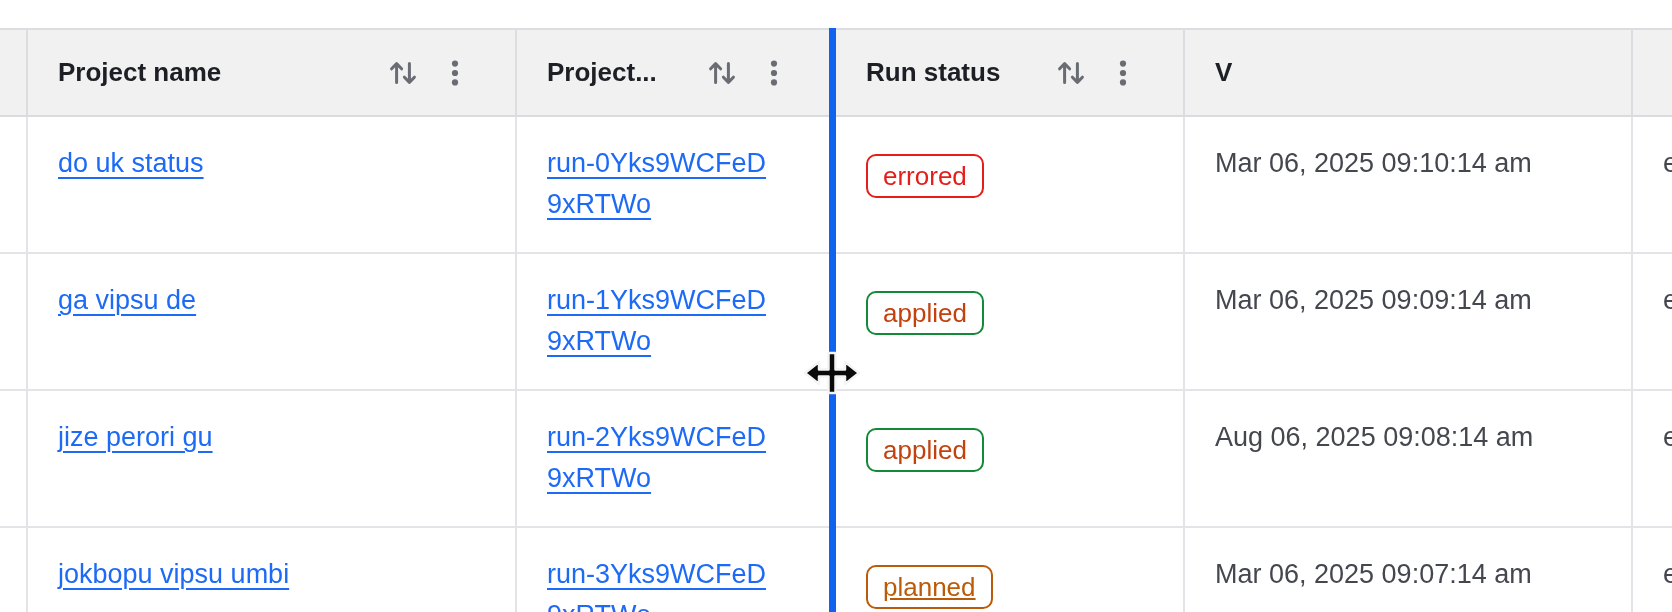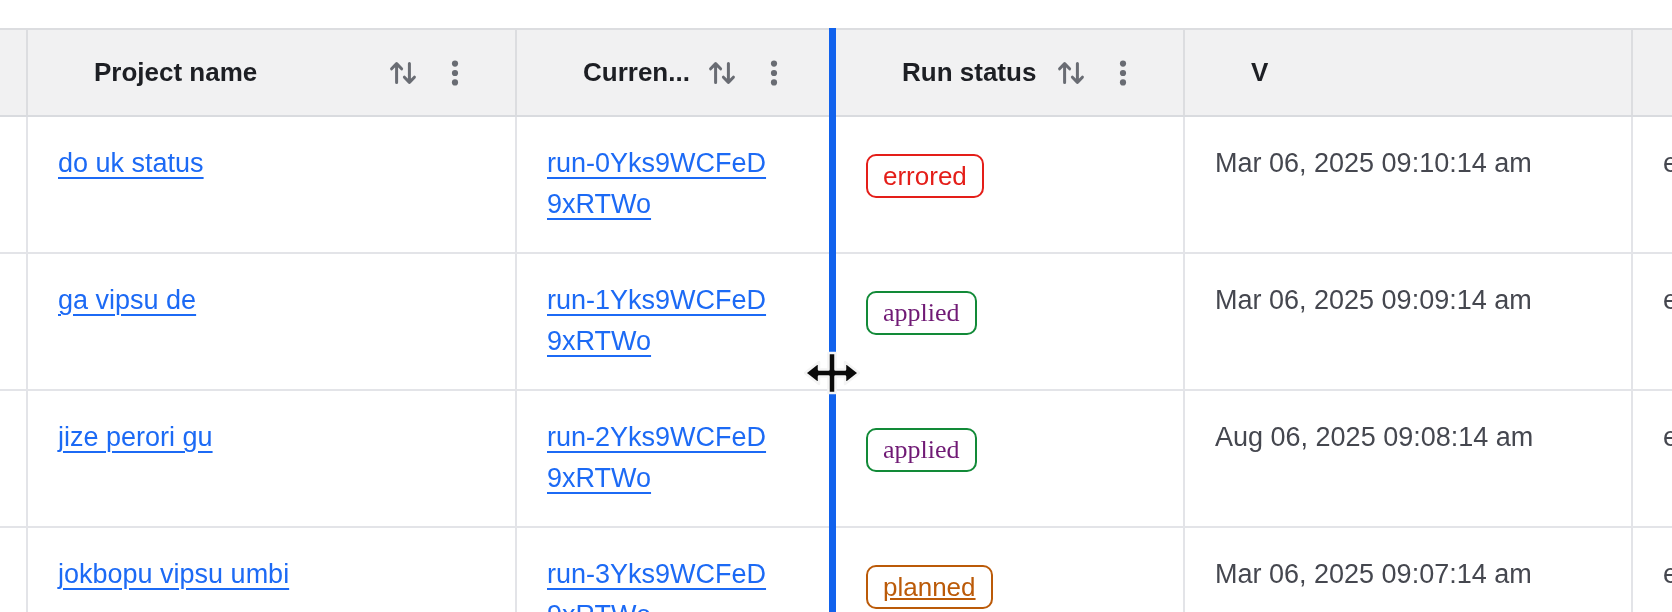--- a/index.html
+++ b/index.html
@@ -36,21 +36,20 @@
     align-items: center;
     padding: 0 44px 0 30px;
     border-right: 2px solid #dcdde0;
     overflow: hidden;
   }
   .th .label {
     font-size: 26px;
     font-weight: 700;
     color: #1d1f24;
     white-space: nowrap;
-    margin-left: 36px;
   }
   .icon-btn {
     flex: 0 0 auto;
     width: 32px; height: 32px;
     display: flex; align-items: center; justify-content: center;
     background: none; border: none; cursor: pointer; padding: 0;
   }
   .sort-btn { margin-left: auto; }
   .menu-btn { margin-left: 20px; }
   .menu-only { margin-left: auto; }
@@ -76,21 +75,21 @@
     margin-top: 11px;
     padding: 2px 15px;
     border: 2px solid;
     border-radius: 10px;
     font-size: 26px;
     line-height: 36px;
     background: #ffffff;
     white-space: nowrap;
   }
   .badge[data-variant="critical"] { color:#e41e19; border-color:#e41e19; }
-  .badge[data-variant="success"]  { color:#701a75; border-color:#128a38;font-family:Liberation Serif, serif; }
+  .badge[data-variant="success"]  { color:#c2410c; border-color:#128a38; }
   .badge[data-variant="warning"]  { color:#bb5a08; border-color:#bb5a08;text-decoration:underline; }
   .date-text, .extra-text { color: #45474f; }
   .resize-line {
     position: absolute;
     left: 829px; top: 28px;
     width: 7px; height: 584px;
     background: #1162ed;
     z-index: 4;
     cursor: col-resize;
   }
@@ -132,21 +131,21 @@
           </svg>
       </button>
       <button class="icon-btn menu-btn">
         <svg width="32" height="32" viewBox="0 0 16 16">
             <use href="#kebab-glyph"></use>
           </svg>
       </button>
     </div>
 
     <div class="th">
-      <span class="label">Curren...</span>
+      <span class="label">Project...</span>
       <button class="icon-btn sort-btn">
         <svg width="32" height="32" viewBox="0 0 16 16">
             <use href="#sort-glyph"></use>
           </svg>
       </button>
       <button class="icon-btn menu-btn">
         <svg width="32" height="32" viewBox="0 0 16 16">
             <use href="#kebab-glyph"></use>
           </svg>
       </button>

